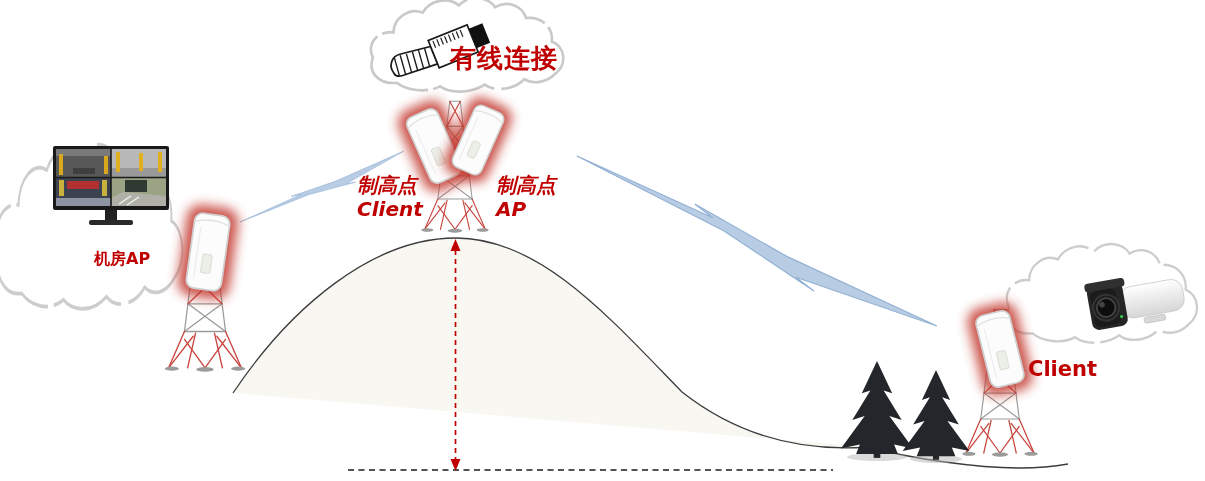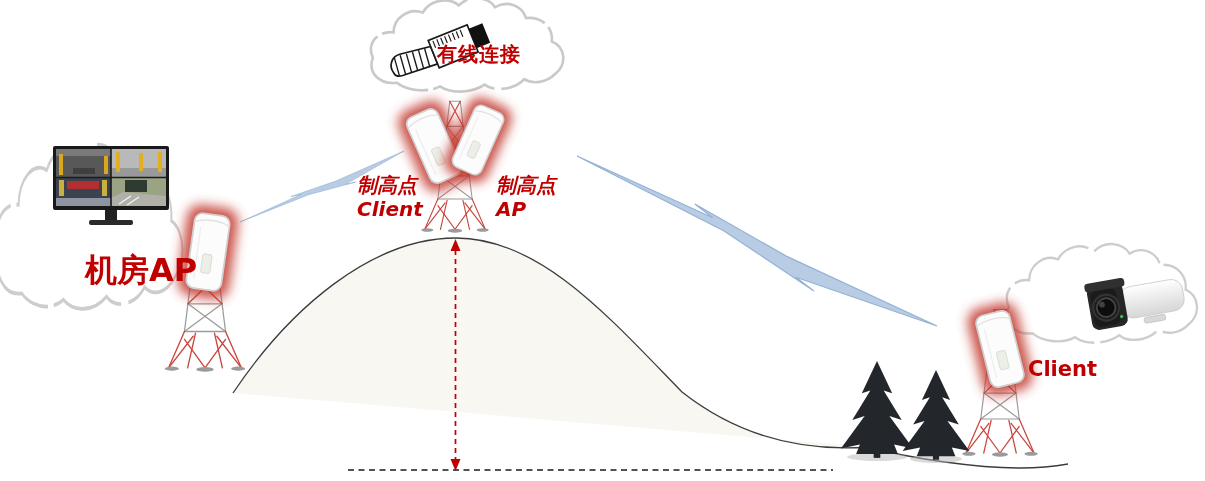--- a/index.html
+++ b/index.html
@@ -6,24 +6,24 @@
   #stage{
     position:relative;width:1205px;height:481px;background:#ffffff;overflow:hidden;
     font-family:"DejaVu Sans","Liberation Sans",sans-serif;
   }
   #scene{position:absolute;left:0;top:0;}
   .label{
     position:absolute;color:#C00000;font-weight:bold;white-space:nowrap;
     font-family:"DejaVu Sans","Liberation Sans",sans-serif;
   }
   .label .line{display:block;font-style:italic;}
-  #label-wired{left:437px;top:41px;font-size:20px;letter-spacing:1px;}
+  #label-wired{left:450px;top:41px;font-size:26px;letter-spacing:1px;}
   #label-hp-client{left:357px;top:173px;font-size:20px;line-height:24px;}
   #label-hp-ap{left:496px;top:173px;font-size:20px;line-height:24px;}
-  #label-room-ap{left:85px;top:249px;font-size:32px;}
+  #label-room-ap{left:94px;top:249px;font-size:16px;}
   #label-client{left:1028px;top:357px;font-size:21px;}
 </style>
 </head>
 <body>
 
 <div id="stage">
 
   <svg id="scene" width="1205" height="481" viewBox="0 0 1205 481">
     <defs>
       <filter id="glow" x="-80%" y="-80%" width="260%" height="260%">

